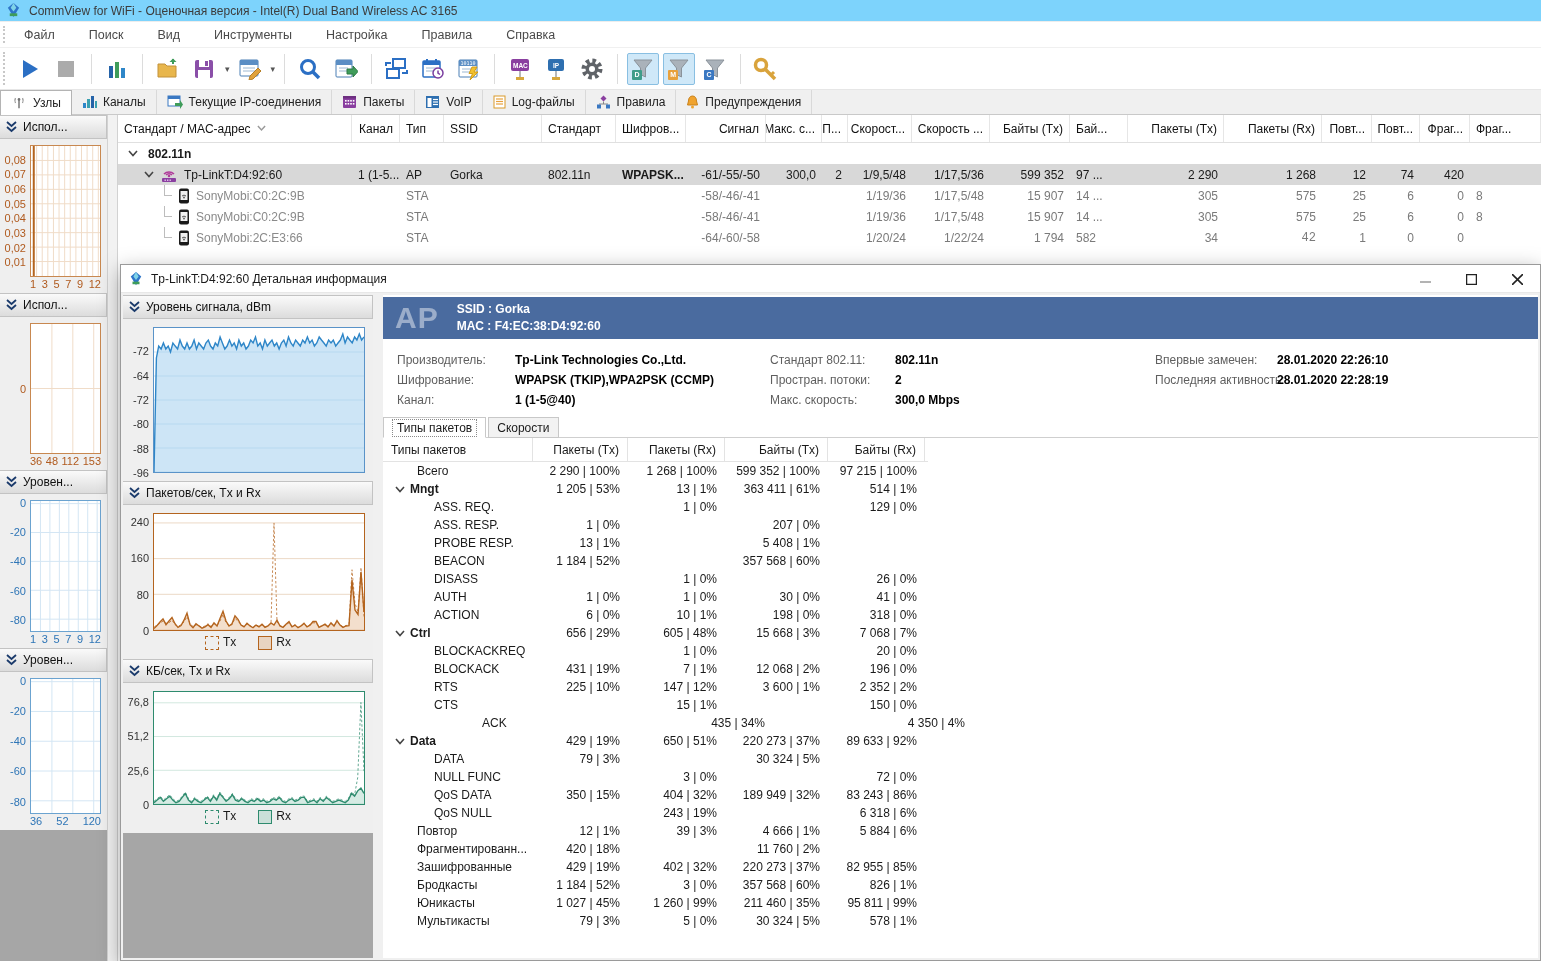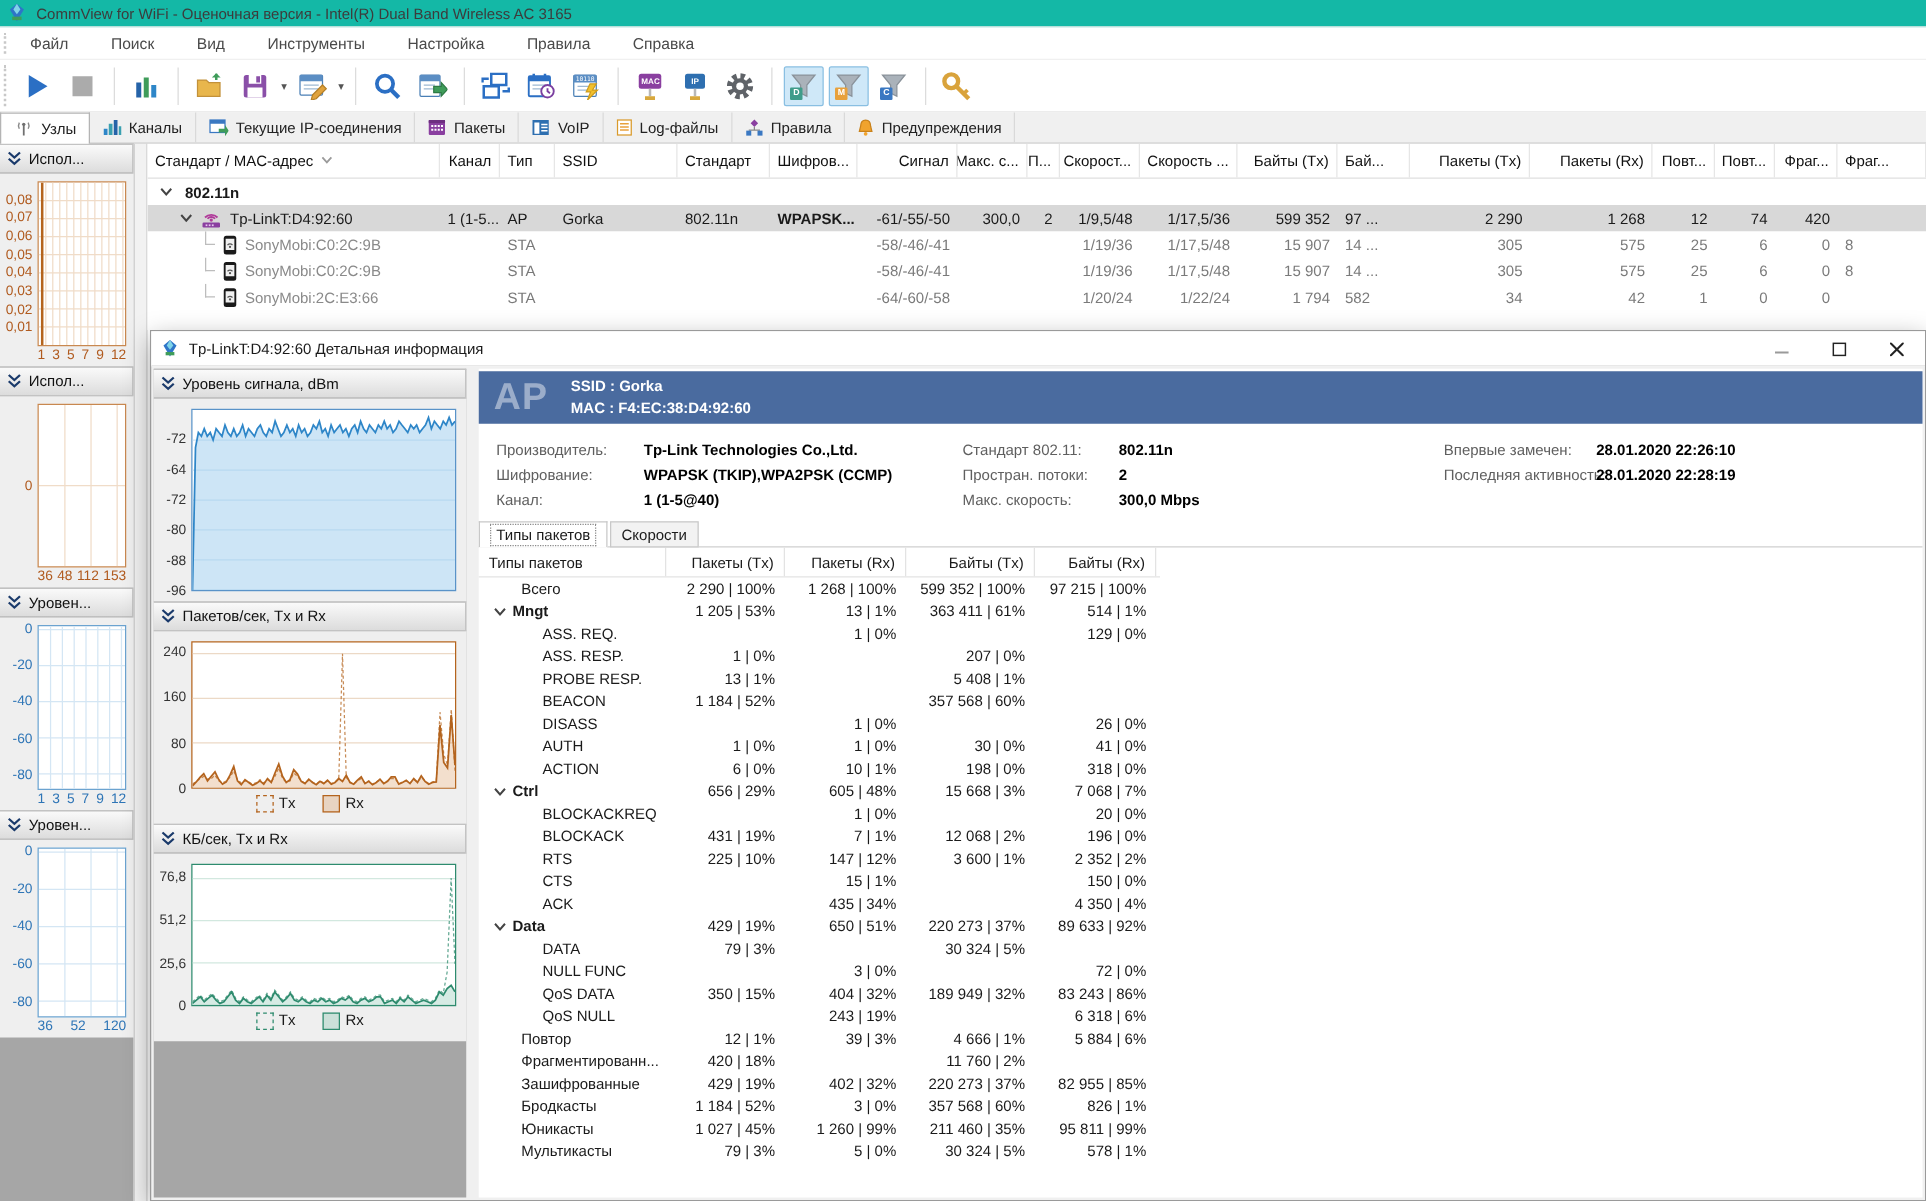--- a/index.html
+++ b/index.html
@@ -1,20 +1,20 @@
 <!DOCTYPE html>
 <html><head>
 <meta charset="utf-8">
 <style>
   * { margin:0; padding:0; box-sizing:border-box; }
   html,body { width:1541px; height:961px; overflow:hidden; background:#fff;
     font-family:"Liberation Sans", sans-serif; font-size:12px; color:#1a1a1a; }
 
   
-  .titlebar { position:absolute; left:0; top:0; width:1541px; height:22px; background:#14b8a6;
+  .titlebar { position:absolute; left:0; top:0; width:1541px; height:22px; background:#7dd3fc;
     display:flex; align-items:center; gap:8px; padding-left:6px; border-bottom:1px solid #ededed; color:#3c3c3c; }
   .menubar { position:absolute; left:0; top:22px; width:1541px; height:26px; background:#fff;
     display:flex; align-items:center; gap:34px; padding-left:24px; color:#4a4a4a; border-bottom:1px solid #f0f0f0; font-size:12.5px;}
   .menubar .grip, .toolbar .grip { position:absolute; left:3px; top:4px; bottom:4px; width:3px;
     border-left:2px dotted #c8c8c8; }
   .menu-item { cursor:default; }
   .toolbar { position:absolute; left:0; top:48px; width:1541px; height:42px; background:#fff;
     display:flex; align-items:center; gap:4px; padding-left:14px; border-bottom:1px solid #e6e6e6; }
   .tbtn { width:32px; height:32px; display:flex; align-items:center; justify-content:center; position:relative; border:1px solid transparent; border-radius:2px;}
   .tbtn.toggled { background:#cfe8f8; border-color:#89bfe2; }
@@ -674,21 +674,21 @@
         <div class="ncell" style="width: 74px; flex: 0 0 auto;"></div>
         <div class="ncell" style="width: 70px; flex: 0 0 auto;"></div>
         <div class="ncell r" style="width: 80px; flex: 0 0 auto;">-64/-60/-58</div>
         <div class="ncell r" style="width: 56px; flex: 0 0 auto;"></div>
         <div class="ncell r" style="width: 26px; flex: 0 0 auto;"></div>
         <div class="ncell r" style="width: 64px; flex: 0 0 auto;">1/20/24</div>
         <div class="ncell r" style="width: 78px; flex: 0 0 auto;">1/22/24</div>
         <div class="ncell r" style="width: 80px; flex: 0 0 auto;">1 794</div>
         <div class="ncell" style="width: 58px; flex: 0 0 auto;">582</div>
         <div class="ncell r" style="width: 96px; flex: 0 0 auto;">34</div>
-        <div class="ncell r" style="width: 98px; flex: 0 0 auto;">42</div>
+        <div class="ncell r" style="width: 98px; flex: 0 0 auto; font-family: Liberation Mono, monospace;">42</div>
         <div class="ncell r" style="width: 50px; flex: 0 0 auto;">1</div>
         <div class="ncell r" style="width: 48px; flex: 0 0 auto;">0</div>
         <div class="ncell r" style="width: 50px; flex: 0 0 auto;">0</div>
         <div class="ncell" style="width: 71px; flex: 0 0 auto;"></div>
       </div>
     </div>
 </div>
 
 <div class="dialog">
   <div class="dlg-title">
@@ -990,21 +990,21 @@
         <div class="prow">
           <div class="pcell" style="width: 150px; flex: 0 0 auto; display: flex; align-items: center; gap: 5px; padding-left: 51px;">
             <span>CTS</span>
           </div>
           <div class="pcell r" style="width: 95px; flex: 0 0 auto;"></div>
           <div class="pcell r" style="width: 97px; flex: 0 0 auto;">15 | 1%</div>
           <div class="pcell r" style="width: 103px; flex: 0 0 auto;"></div>
           <div class="pcell r" style="width: 97px; flex: 0 0 auto;">150 | 0%</div>
         </div>
         <div class="prow">
-          <div class="pcell" style="width: 150px; flex: 0 0 auto; display: flex; align-items: center; gap: 5px; padding-left: 51px;">
+          <div class="pcell" style="width: 150px; flex: 0 0 auto; display: flex; align-items: center; gap: 5px; padding-left: 51px; margin-left: 48px;">
             <span>ACK</span>
           </div>
           <div class="pcell r" style="width: 95px; flex: 0 0 auto;"></div>
           <div class="pcell r" style="width: 97px; flex: 0 0 auto;">435 | 34%</div>
           <div class="pcell r" style="width: 103px; flex: 0 0 auto;"></div>
           <div class="pcell r" style="width: 97px; flex: 0 0 auto;">4 350 | 4%</div>
         </div>
         <div class="prow">
           <div class="pcell" style="width: 150px; flex: 0 0 auto; display: flex; align-items: center; gap: 5px; padding-left: 12px;">
             <svg width="10" height="7" viewBox="0 0 10 7">

